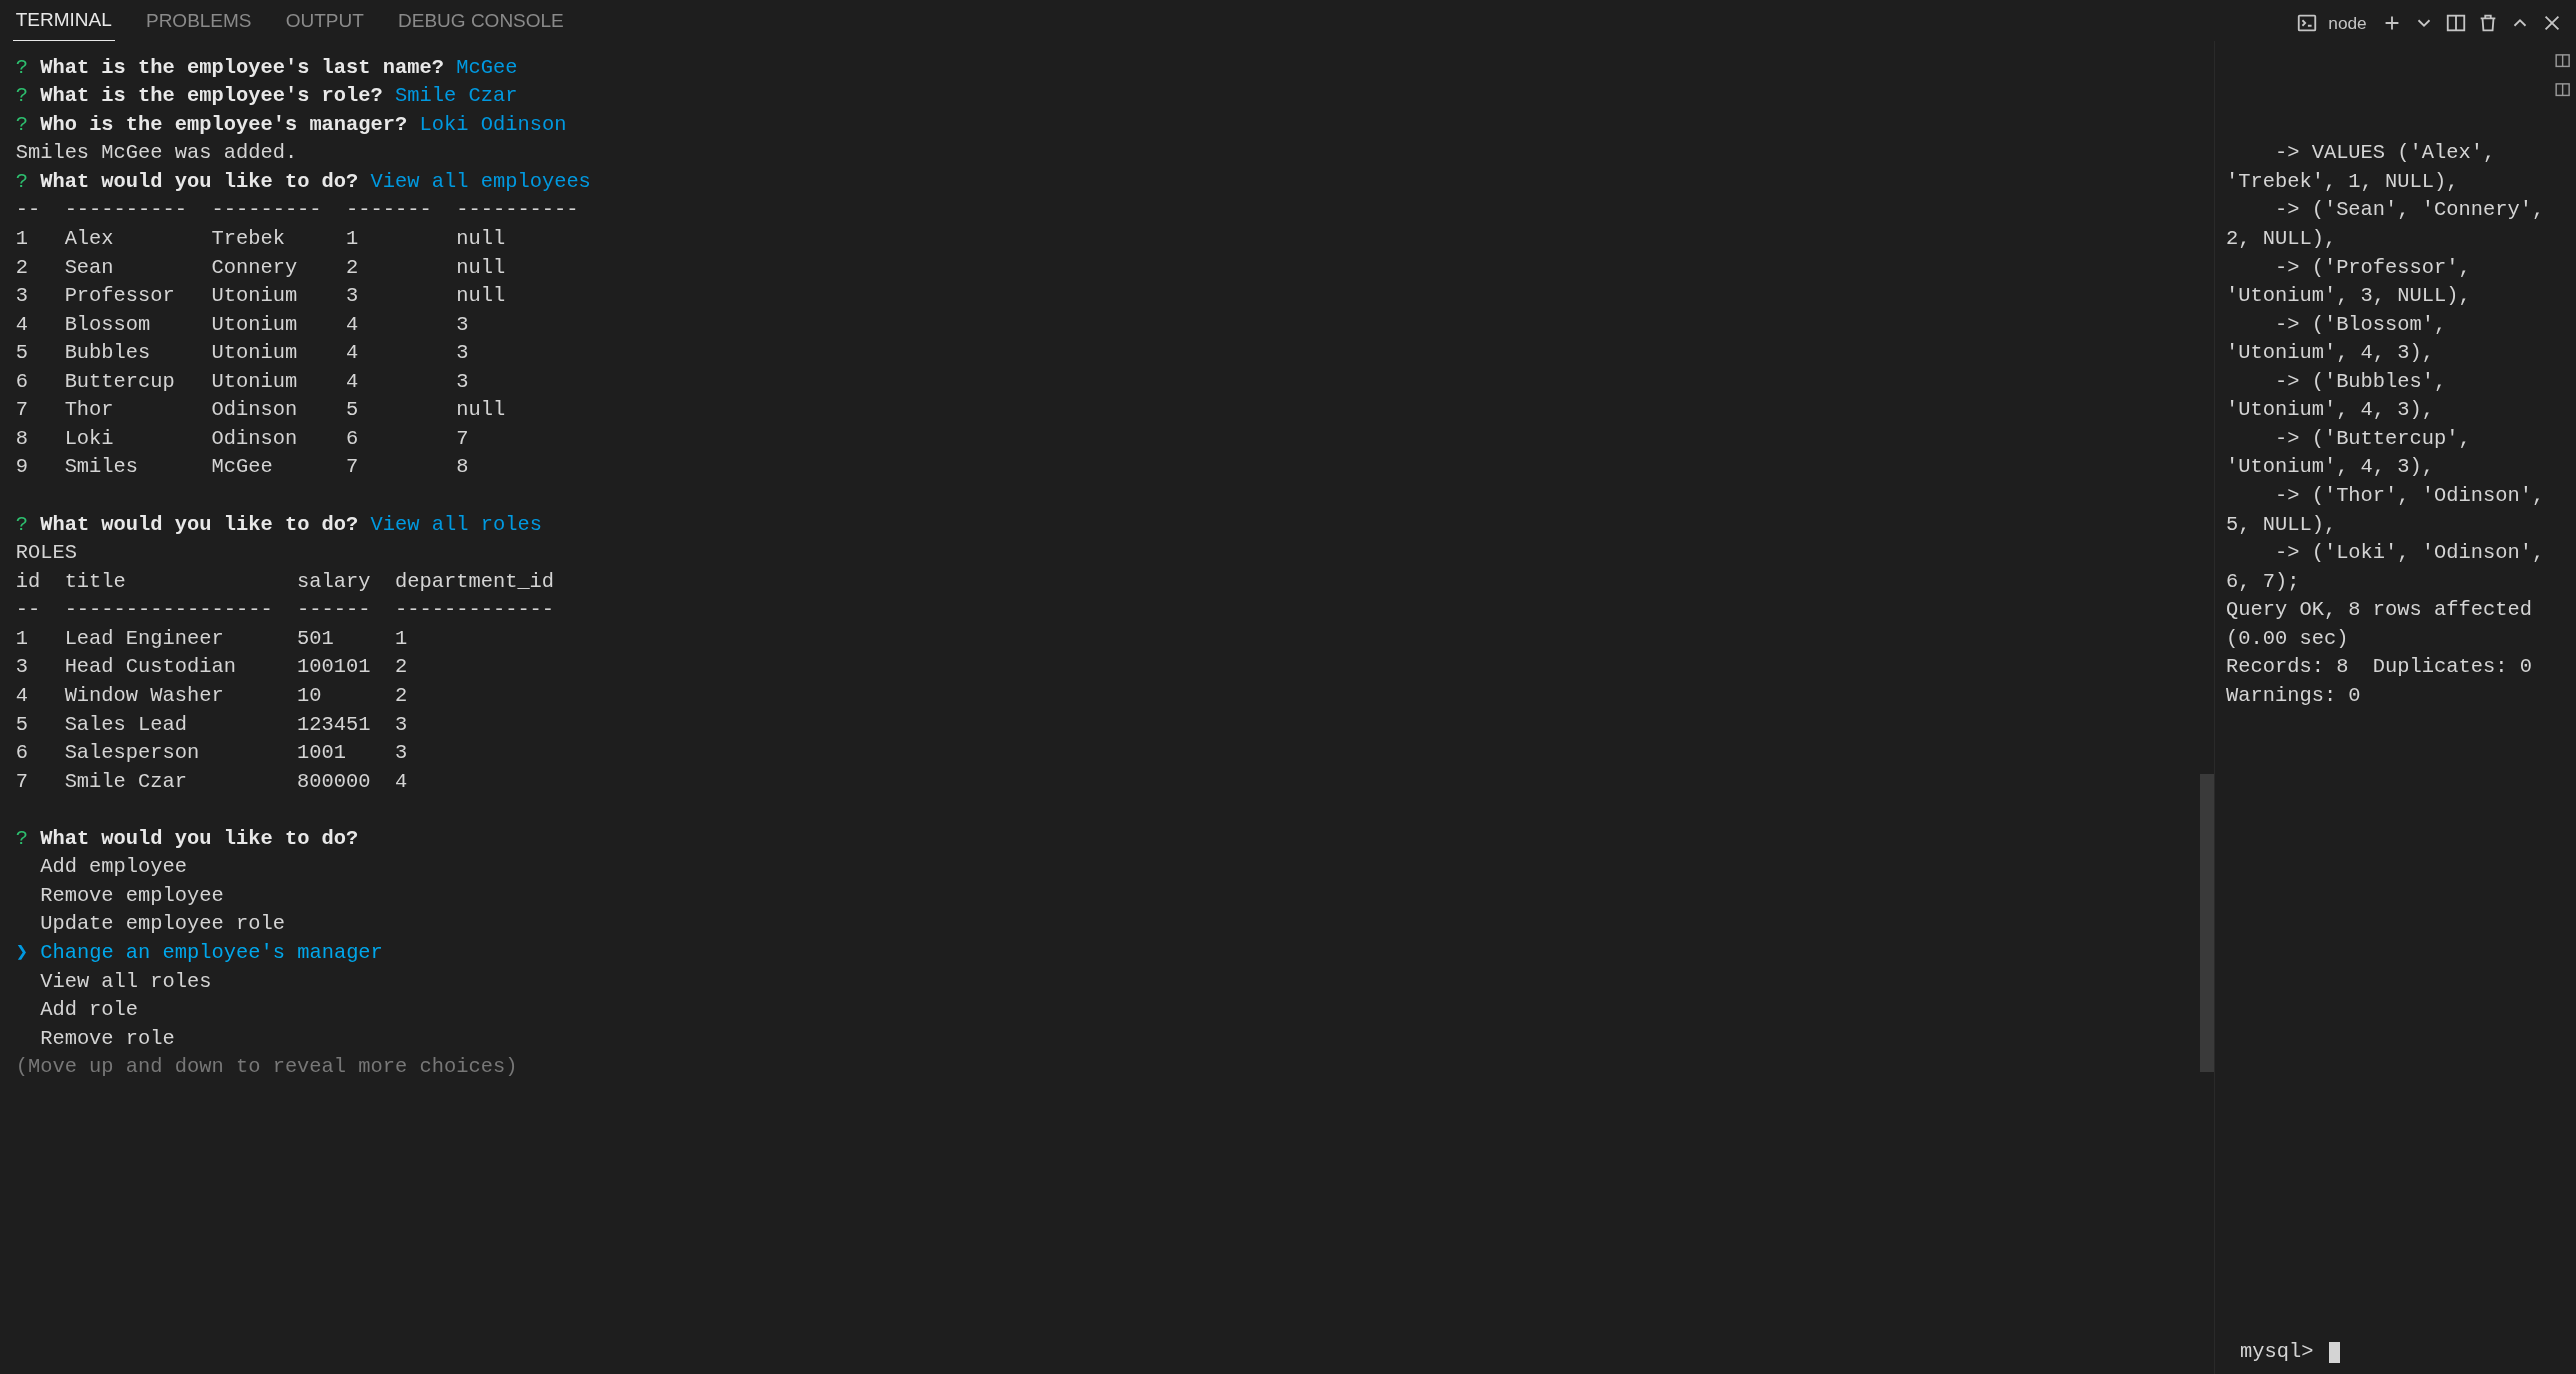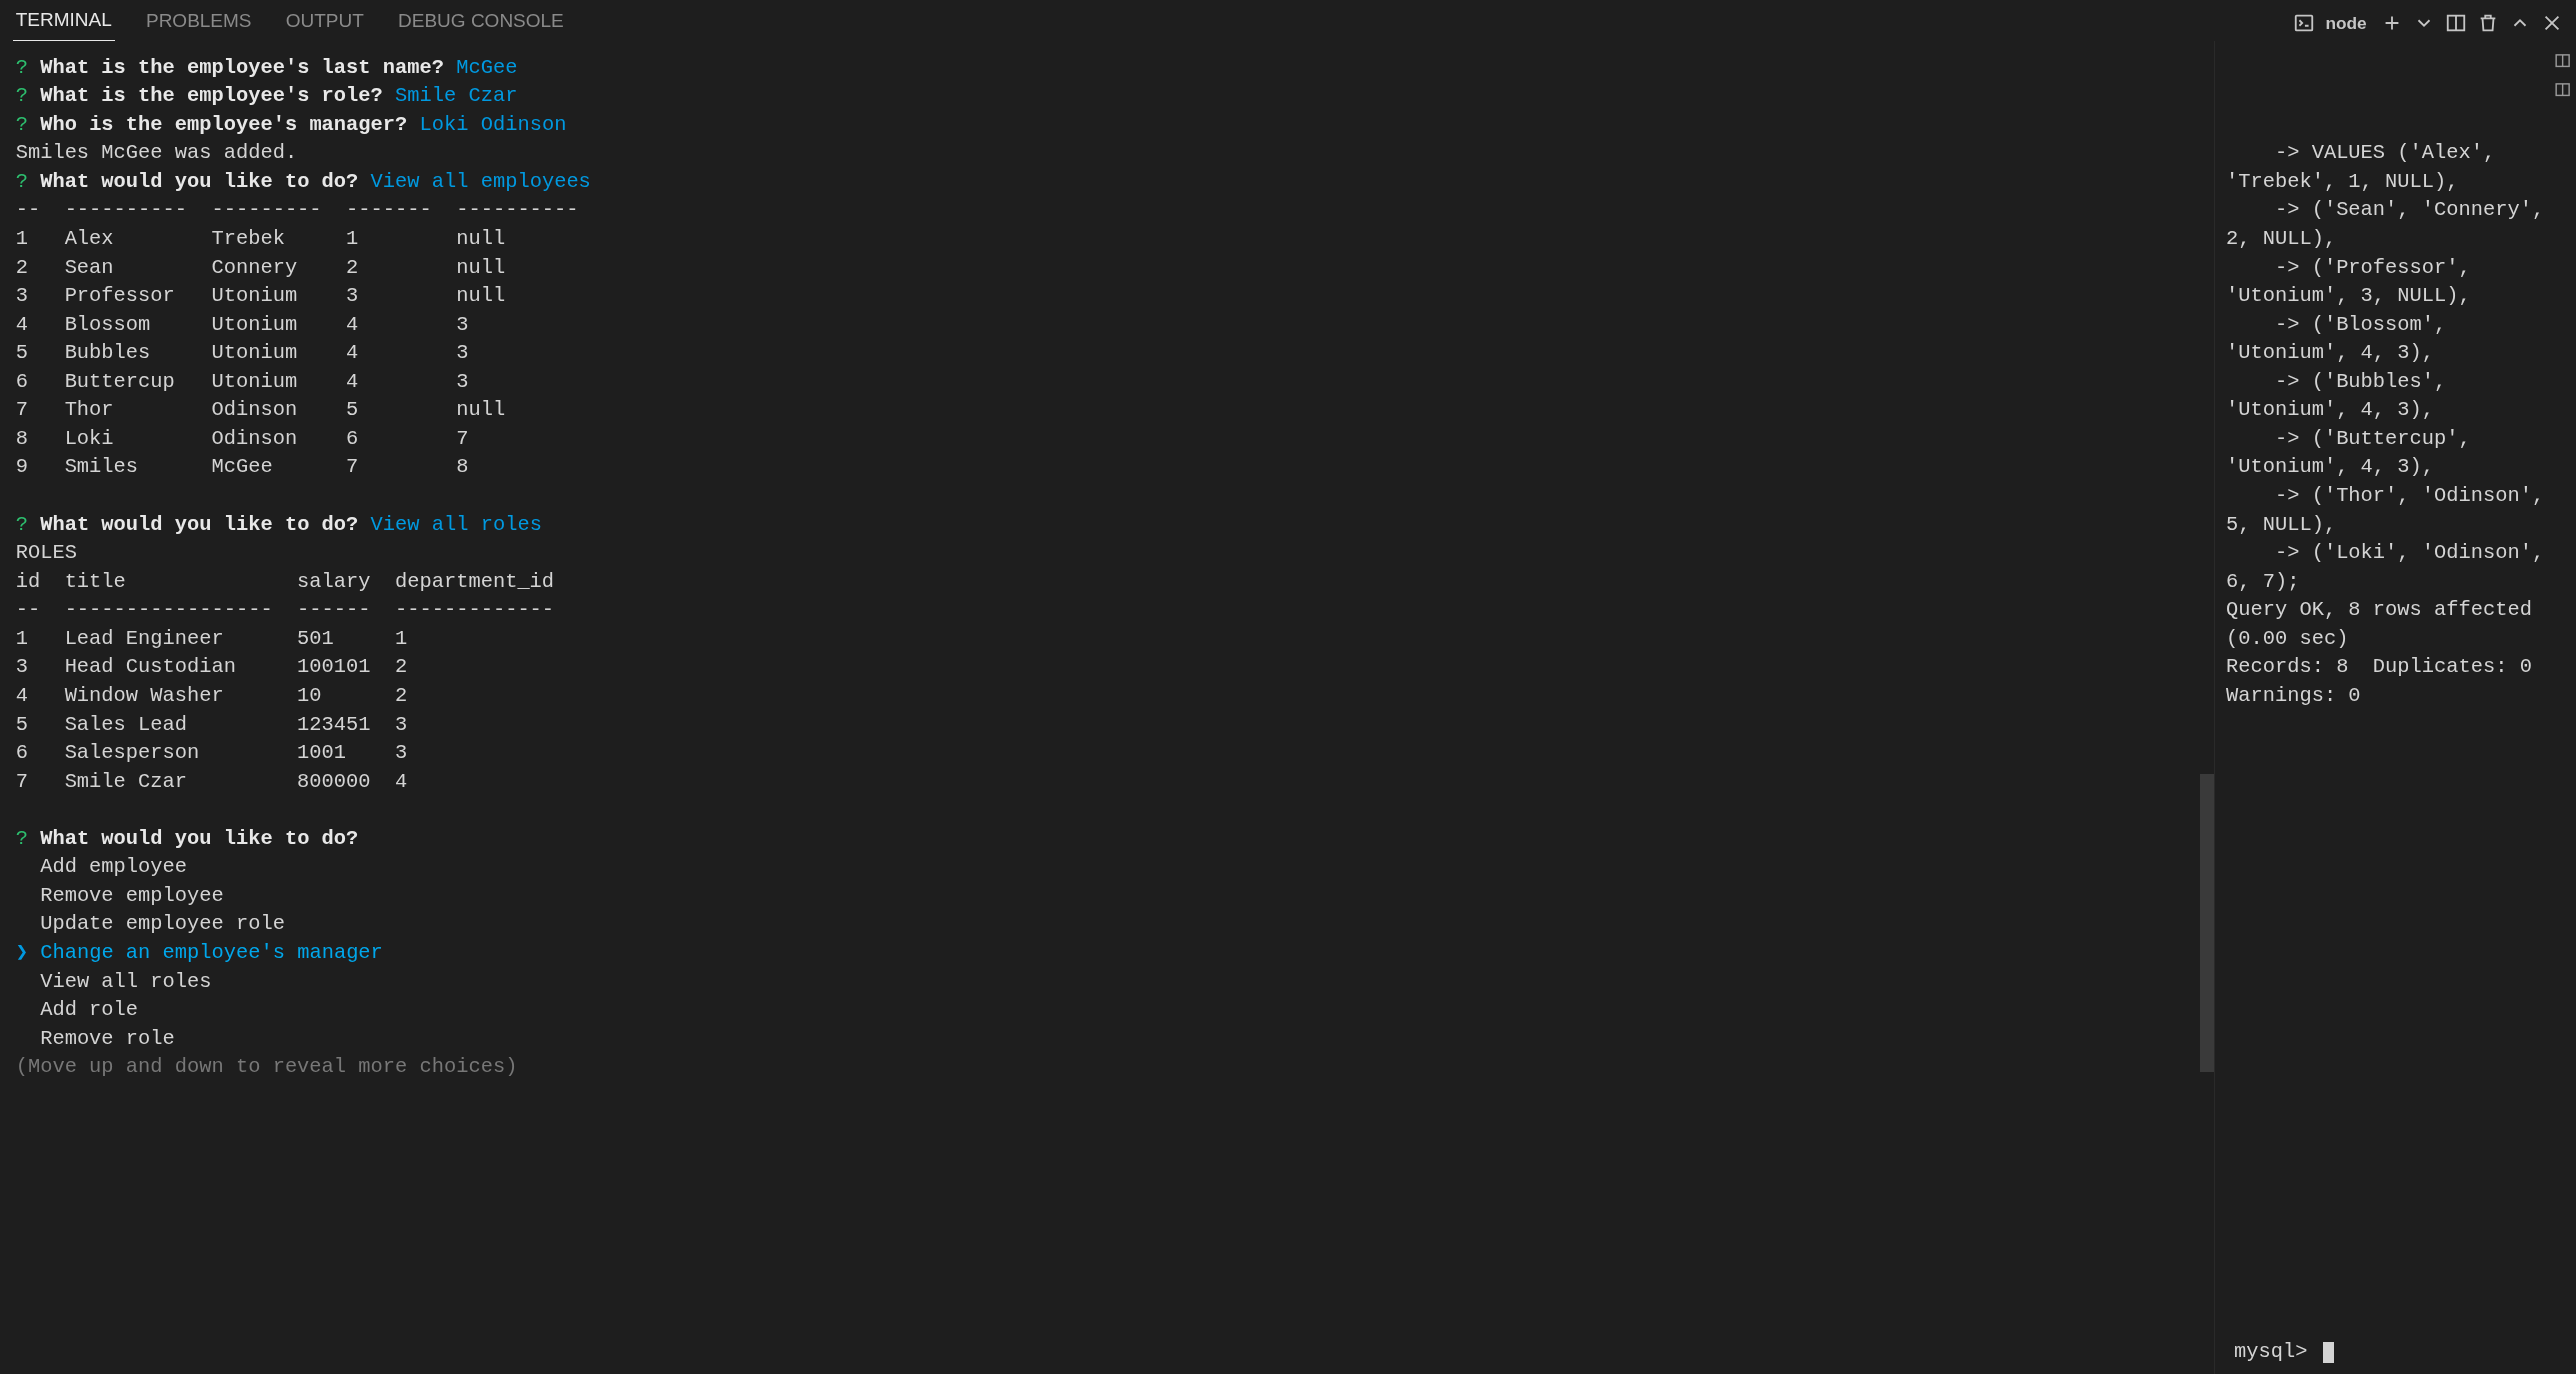--- a/index.html
+++ b/index.html
@@ -26,21 +26,20 @@
     gap: 28px;
   }
   .tab { cursor: pointer; padding: 3.1px 3.1px 6.3px 3.1px; }
   .tab.active { color: #e8e8e8; border-bottom: 1.6px solid #e8e8e8; }
   .right-icons {
     margin-left: auto;
     display: flex;
     gap: 10px;
     align-items: center;
     color: #c5c5c5;
-    font-weight: bold;
   }
   .icon { width: 22px; height: 22px; display:flex; align-items:center; justify-content:center; }
   .term-label { font-size: 17.3px; color: #c5c5c5; margin-right: 4.7px; }
   
   .main {
     display: flex;
     height: calc(100% - 41px);
     width: 100%;
   }
   .left-pane {
@@ -81,21 +80,21 @@
     position:absolute;
     right: 4.7px;
     top: 11px;
     display:flex;
     flex-direction: column;
     gap: 4.7px;
     color:#888;
     font-size:14px;
   }
   .mini-icons svg { width:17.3px; height:17.3px; }
-  .mysql-prompt { position:absolute; bottom:7.9px; left:19px; color:#d4d4d4; white-space: pre;}
+  .mysql-prompt { position:absolute; bottom:7.9px; left:25px; color:#d4d4d4; white-space: pre;}
   .cursor-block {
     display:inline-block;
     width: 11px; height: 20.4px;
     background:#d4d4d4;
     vertical-align: text-bottom;
     margin-left: 3.1px;
   }
 </style>
 </head>
 <body>

